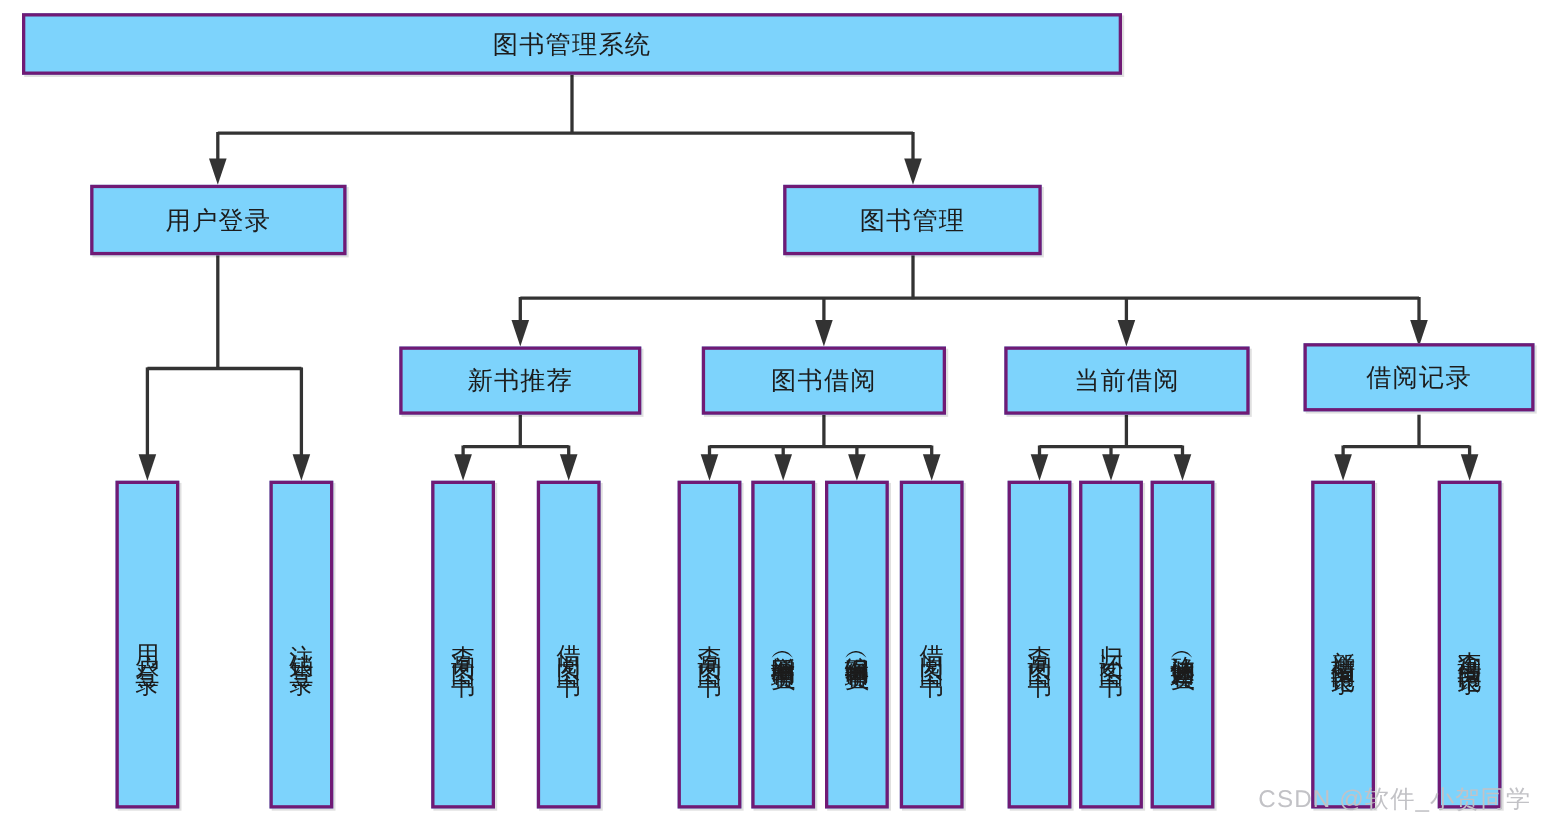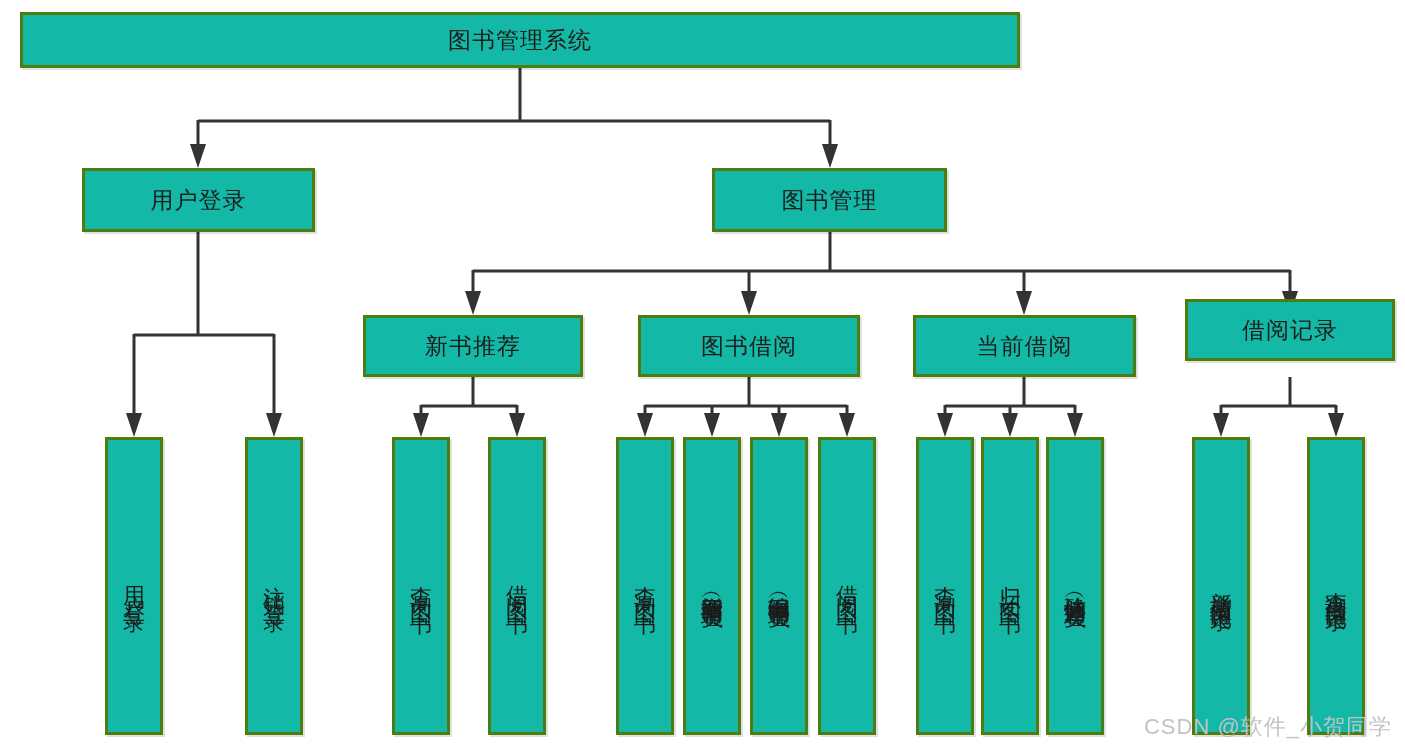--- a/index.html
+++ b/index.html
@@ -7,22 +7,22 @@
     position:relative;
     width:1405px;height:747px;
     background:#ffffff;
     font-family:"Liberation Sans","DejaVu Sans",sans-serif;
     overflow:hidden;
   }
   .lines{position:absolute;left:0;top:0;width:1405px;height:747px;}
   .box{
     position:absolute;
     box-sizing:border-box;
-    border:3px solid #4d7c0f;
-    background:#14b8a6;
+    border:3px solid #701a75;
+    background:#7dd3fc;
     display:flex;
     align-items:center;
     justify-content:center;
     color:#1c1c1c;
     box-shadow:2px 2px 0 rgba(0,0,0,0.12);
   }
   .hlabel{font-size:23px;letter-spacing:1px;white-space:nowrap;}
   .vtext{
     writing-mode:vertical-rl;
     text-orientation:mixed;
@@ -127,21 +127,21 @@
 
   <div class="box" style="left:712px;top:168px;width:235px;height:64px;">
     <span class="hlabel">图书管理</span>
   </div>
   <div class="box" style="left:638px;top:315px;width:222px;height:62px;">
     <span class="hlabel">图书借阅</span>
   </div>
   <div class="box" style="left:913px;top:315px;width:223px;height:62px;">
     <span class="hlabel">当前借阅</span>
   </div>
-  <div class="box" style="left:1185px;top:299px;width:210px;height:62px;">
+  <div class="box" style="left:1185px;top:312px;width:210px;height:62px;">
     <span class="hlabel">借阅记录</span>
   </div>
 
   <div class="box" style="left:105px;top:437px;width:58px;height:298px;">
     <span class="vtext sp-l">用户登录</span>
   </div>
   <div class="box" style="left:245px;top:437px;width:58px;height:298px;">
     <span class="vtext sp-l">注销登录</span>
   </div>
 

